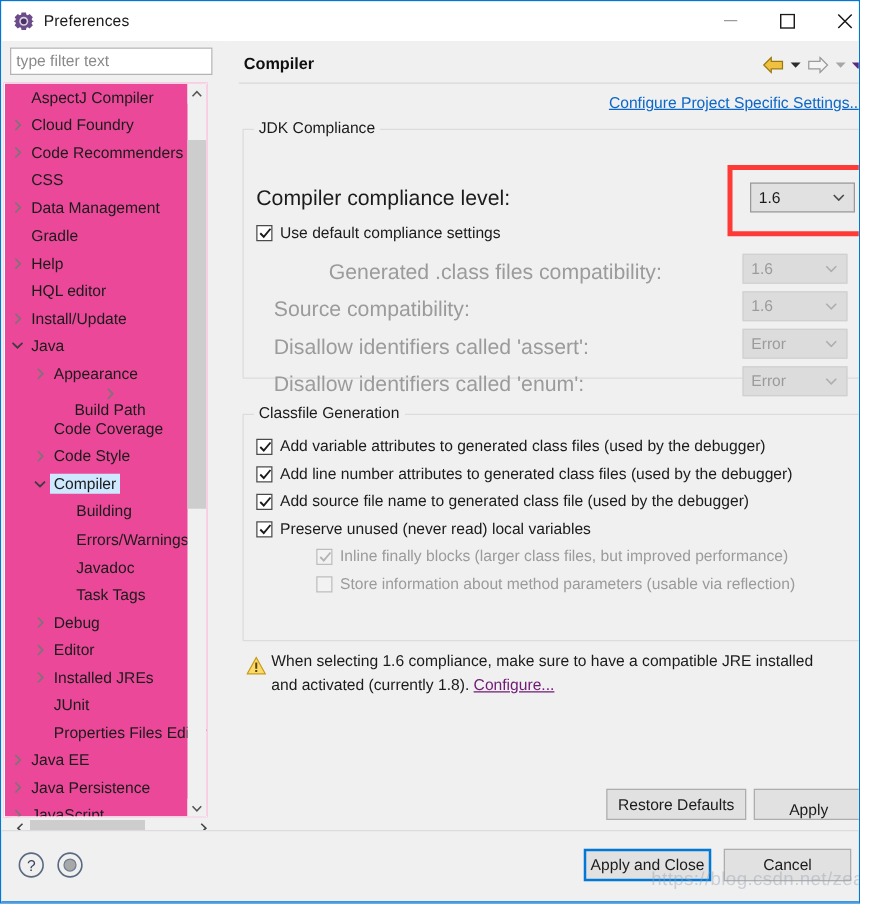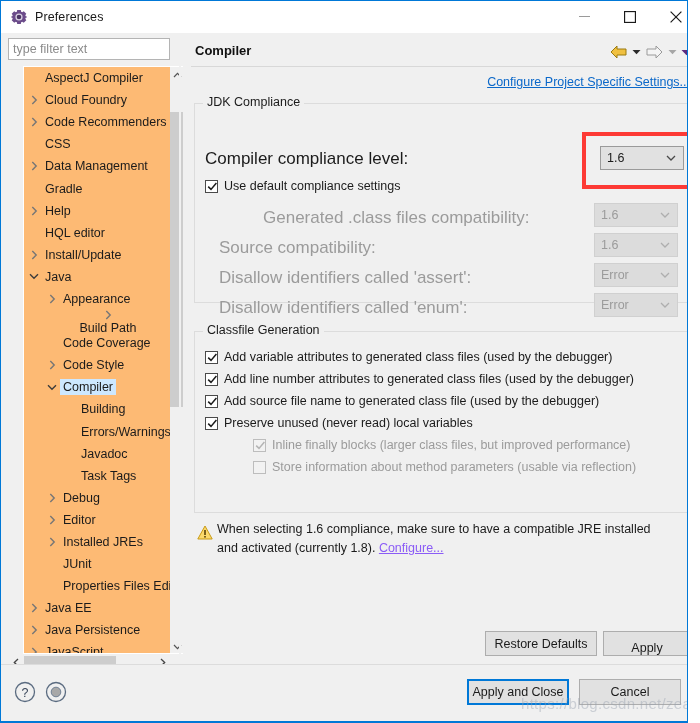--- a/index.html
+++ b/index.html
@@ -62,23 +62,23 @@
     background: #ffffff;
     font-family: "Liberation Sans", sans-serif;
     font-size: 12.5px;
     padding: 0 4px;
     color: #202020;
     outline: none;
   }
   #filter-input::placeholder { color: #8a8a8a; opacity: 1; }
 
   #tree-wrap {
-    position: absolute; left: 22px; top: 33px;
+    position: absolute; left: 2px; top: 33px;
     width: 163px; height: 588px;
-    background: #fdba74;
+    background: #ec4899;
     border: 1px solid #ffffff;
     overflow: hidden;
     text-decoration: underline;
   }
   #tree {
     position: absolute; left: 0; top: 0;
     width: 148px; height: 100%;
   }
   .tnode {
     height: 22.1px;
@@ -243,21 +243,21 @@
   #warn-icon { position: absolute; left: 14px; top: 492px; }
   #warn-line1 {
     position: absolute; left: 34px; top: 489px;
     font-size: 12.5px; color: #1b1b1b; white-space: nowrap;
   }
   #warn-line2 {
     position: absolute; left: 34px; top: 508px;
     font-size: 12.5px; color: #1b1b1b; white-space: nowrap;
   }
   #warn-configure {
-    color: #8b5cf6; text-decoration: underline; cursor: pointer;
+    color: #701a75; text-decoration: underline; cursor: pointer;
   }
 
   
   .btn {
     position: absolute;
     border: 1px solid #adadad;
     background: #e1e1e1;
     font-family: "Liberation Sans", sans-serif;
     font-size: 12.5px;
     color: #1b1b1b;

